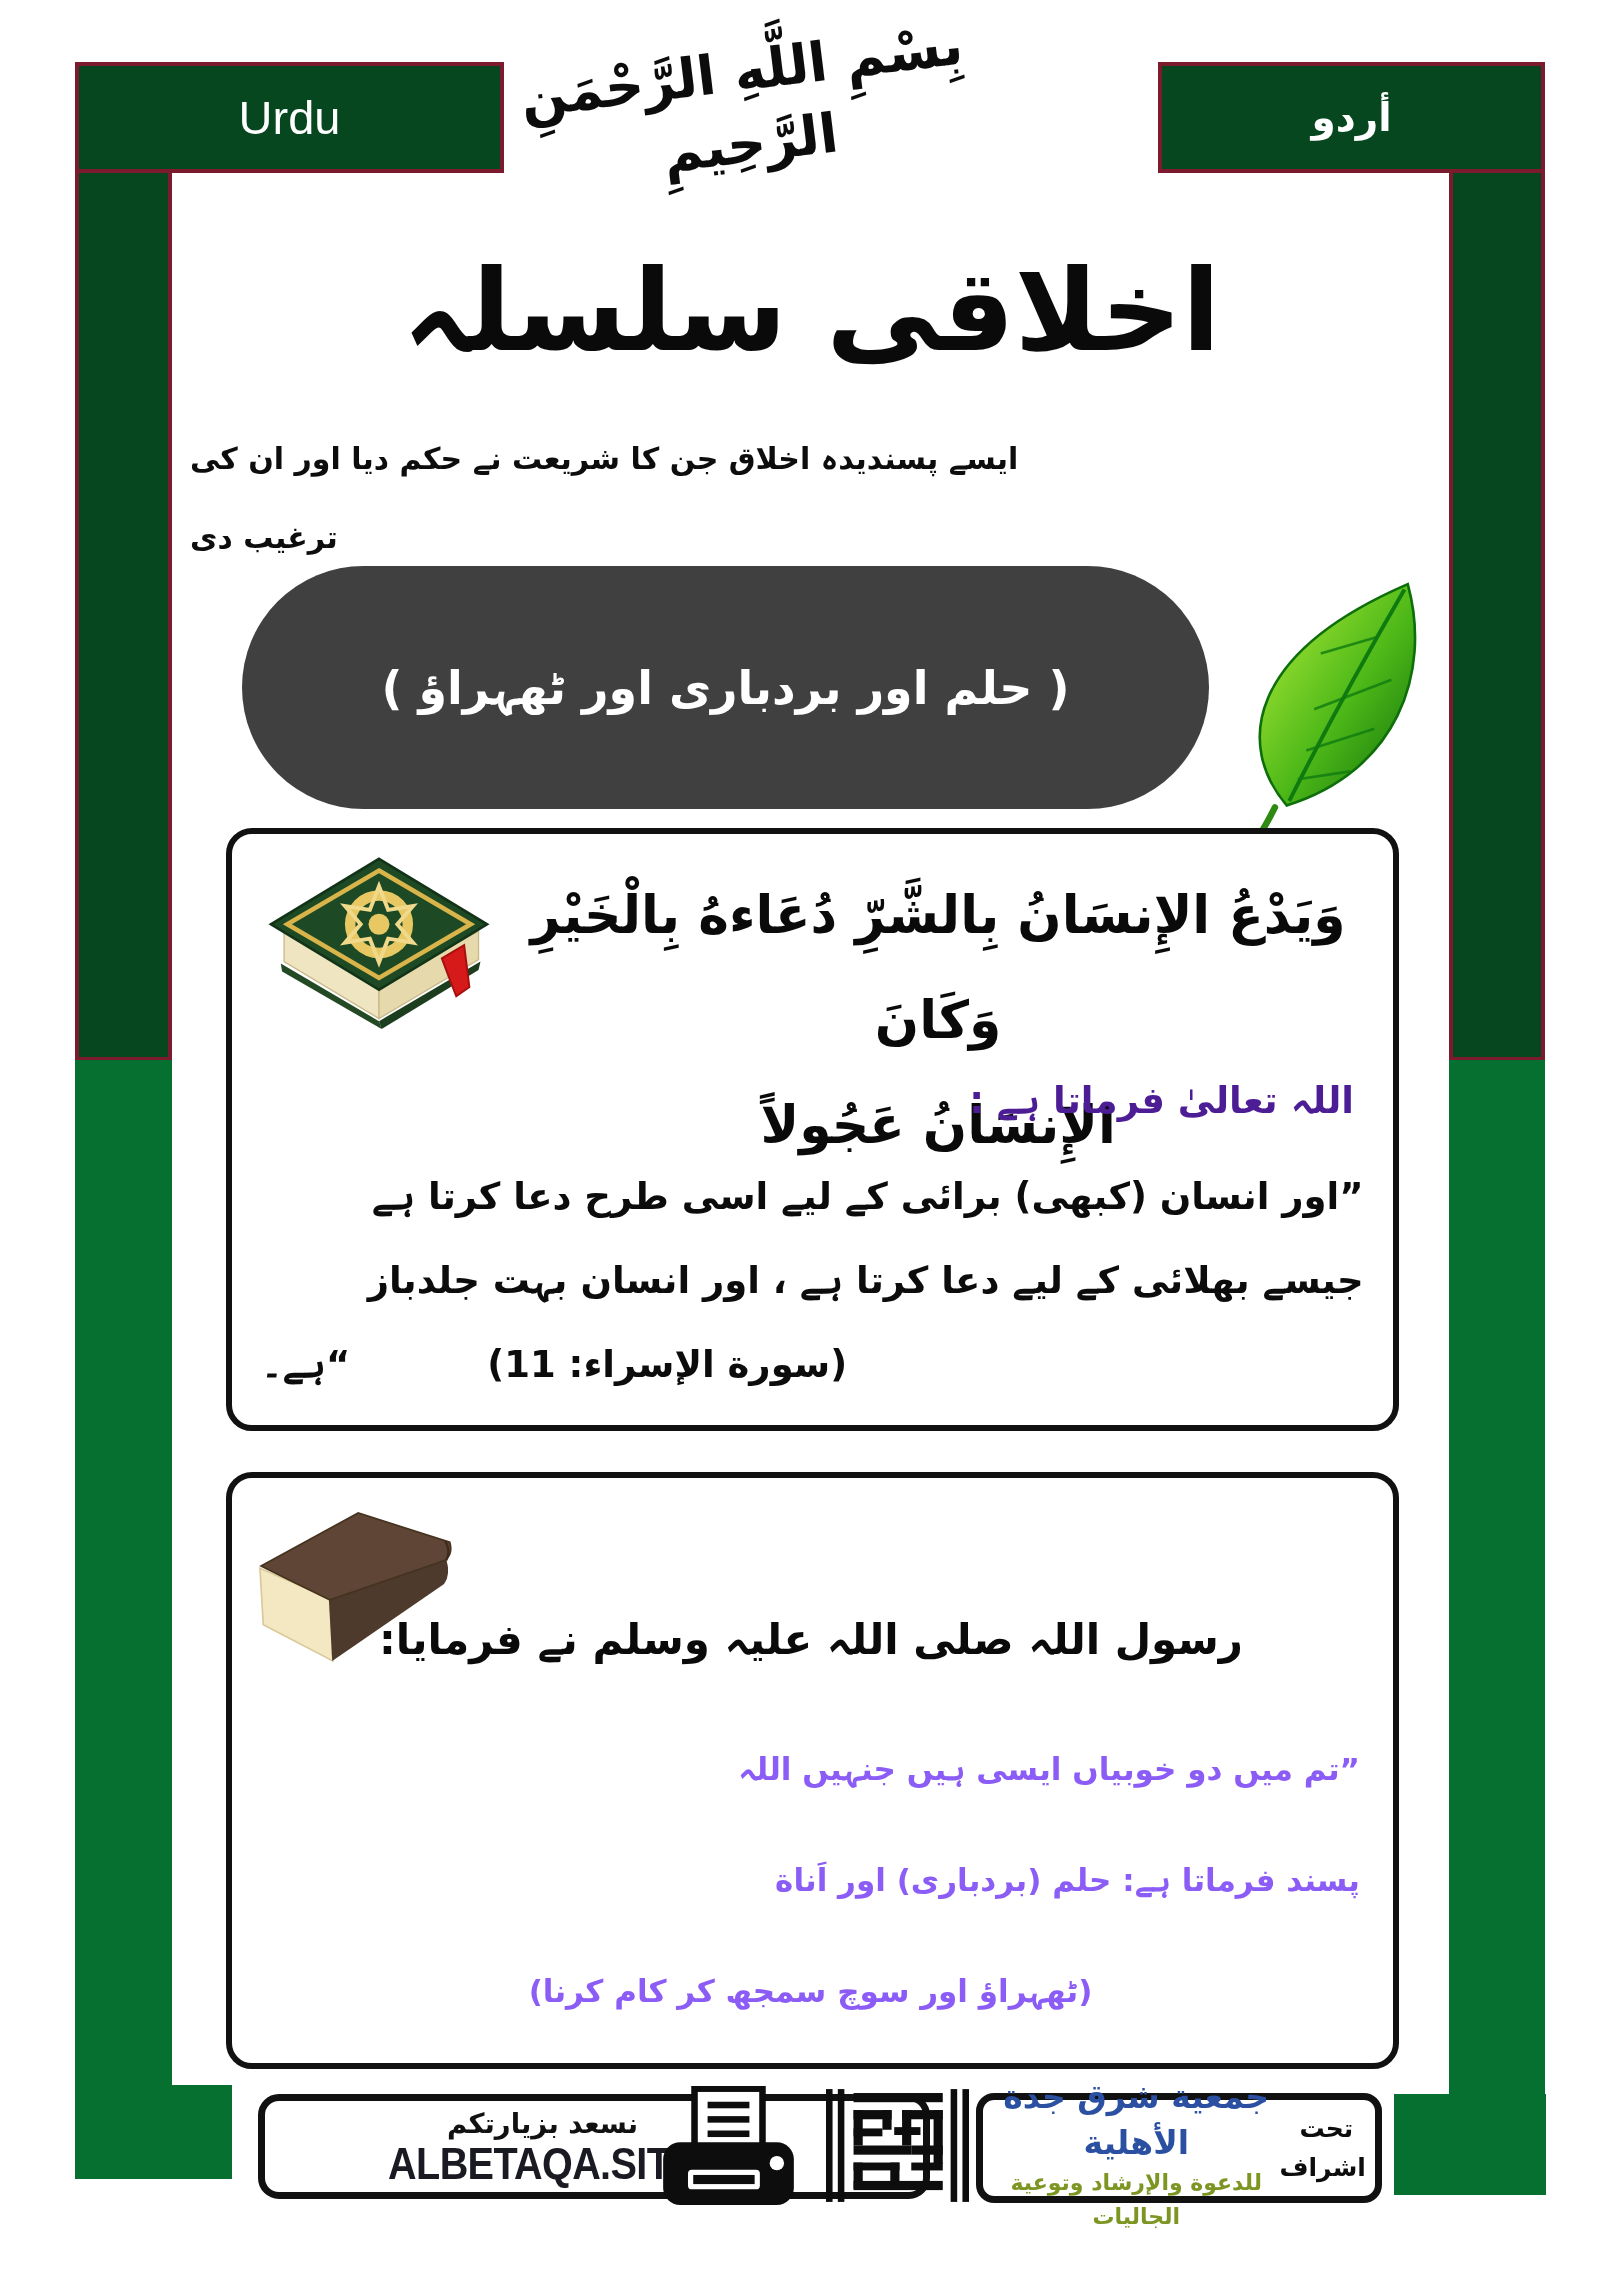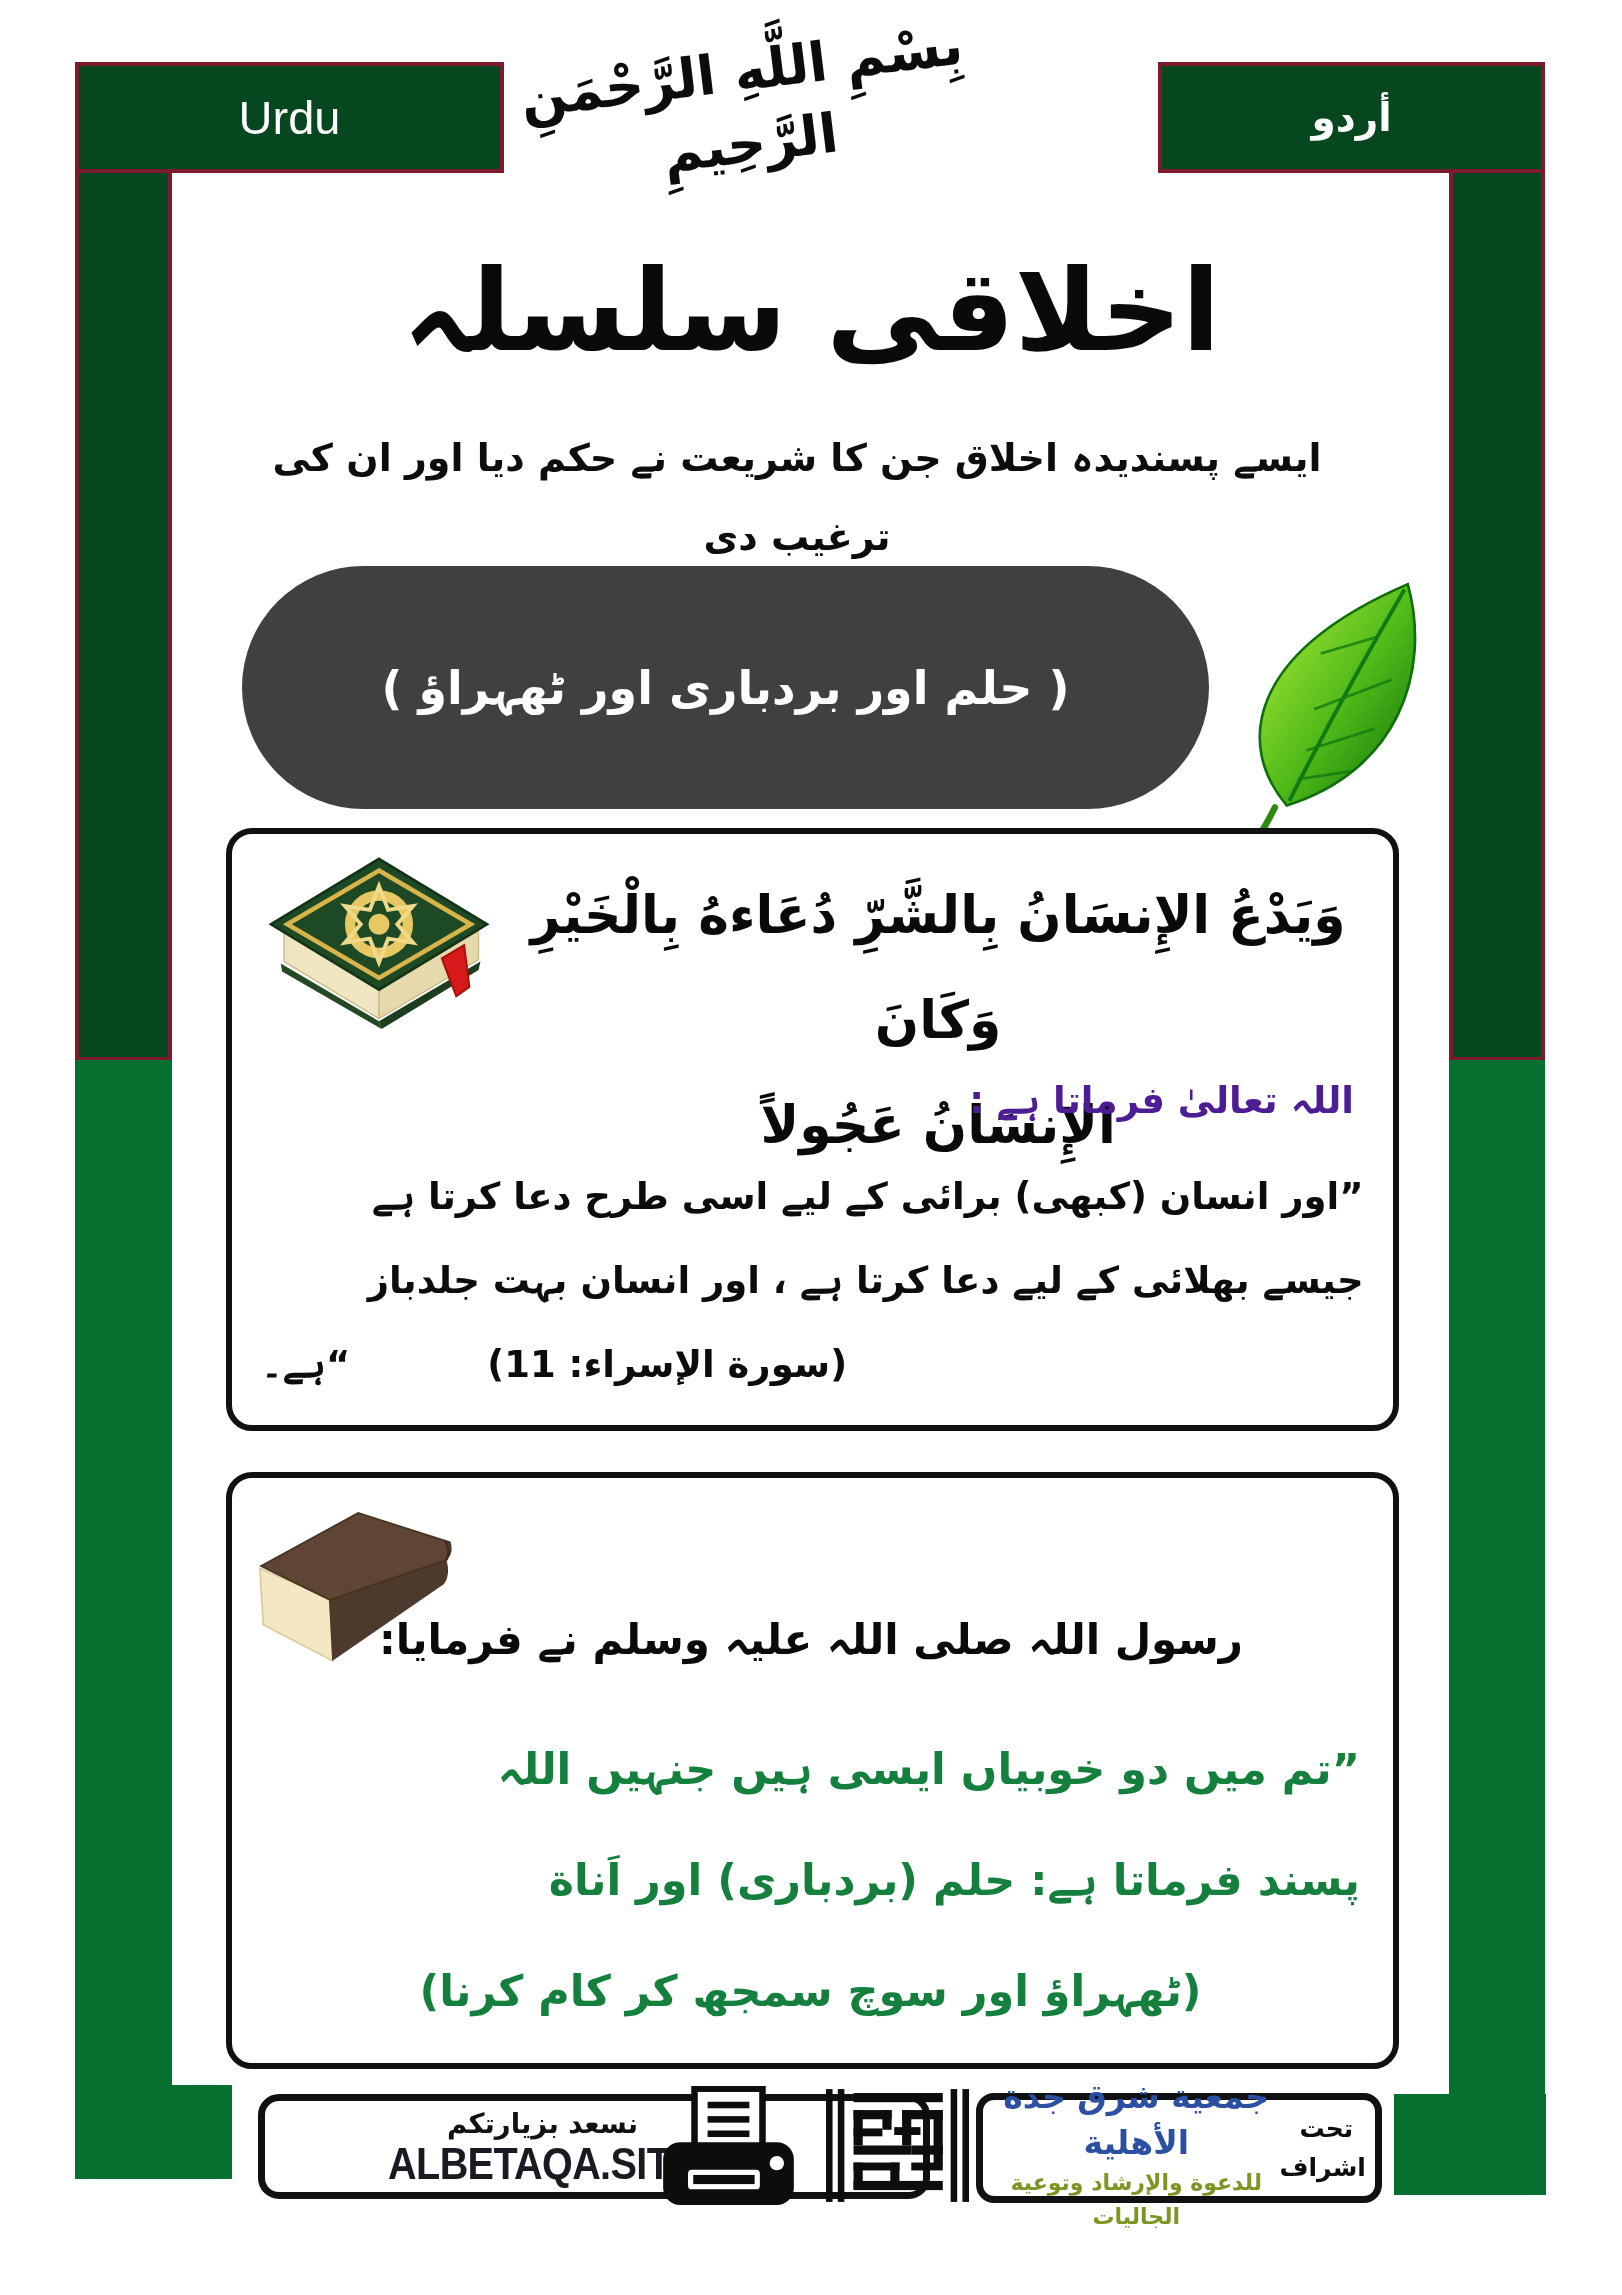--- a/index.html
+++ b/index.html
@@ -26,22 +26,22 @@
   
   .bismillah{
     position:absolute;left:458px;top:36px;width:576px;text-align:center;
     font-size:54px;font-weight:bold;color:#0c0c0c;transform:rotate(-7deg);direction:rtl;line-height:72px;
   }
   .title{
     position:absolute;left:314px;top:216px;width:995px;text-align:center;
     font-size:113px;font-weight:bold;color:#0a0a0a;direction:rtl;line-height:190px;
   }
   .subtitle{
-    position:absolute;left:190px;top:419px;width:1214px;direction:rtl;text-align:center;
-    font-size:38px;font-weight:bold;color:#0d0d0d;line-height:79px;
+    position:absolute;left:190px;top:419px;width:1214px;direction:rtl;text-align:left;
+    font-size:30px;font-weight:bold;color:#0d0d0d;line-height:79px;
   }
   .subtitle span{display:block;}
   
   .pill{
     position:absolute;left:242px;top:566px;width:967px;height:243px;background:#404040;
     border-radius:124px;display:flex;align-items:center;justify-content:center;
   }
   .pill span{color:#ffffff;font-size:46px;font-weight:bold;direction:rtl;}
   .leaf{position:absolute;left:1216px;top:575px;width:216px;height:288px;}
   
@@ -68,21 +68,21 @@
   .q-trans .line{display:block;}
   .q-trans .line-ltr{direction:ltr;display:flex;align-items:baseline;gap:137px;padding-left:3.3px;}
   .cite{direction:ltr;unicode-bidi:isolate;}
   .brown-book{position:absolute;left:19.6px;top:16.4px;width:226px;height:196px;}
   .h-intro{
     position:absolute;left:36px;top:137px;width:1086px;direction:rtl;text-align:center;
     font-size:42px;font-weight:bold;color:#0a0a0a;
   }
   .h-lines{
     position:absolute;right:33px;top:236px;width:1099px;direction:rtl;text-align:right;
-    font-size:43px;font-weight:bold;color:#15803d;line-height:111px;
+    font-size:31px;font-weight:bold;color:#8b5cf6;line-height:111px;
   }
   .h-lines .line{display:block;}
   .h-lines .center{text-align:center;}
   
   .albetaqa-box{
     position:absolute;left:258px;top:2094px;width:672px;height:105px;box-sizing:border-box;
     border:7.9px solid #111111;border-radius:21px;background:#ffffff;
     display:flex;flex-direction:column;align-items:center;justify-content:center;padding-right:103px;
   }
   .visit-text{font-size:27.5px;font-weight:bold;color:#111111;direction:rtl;line-height:34px;}

